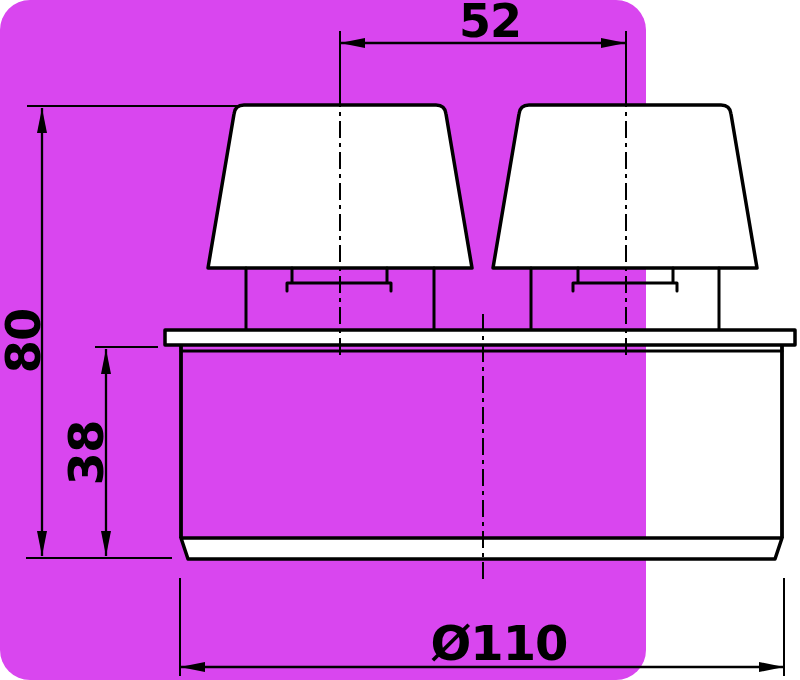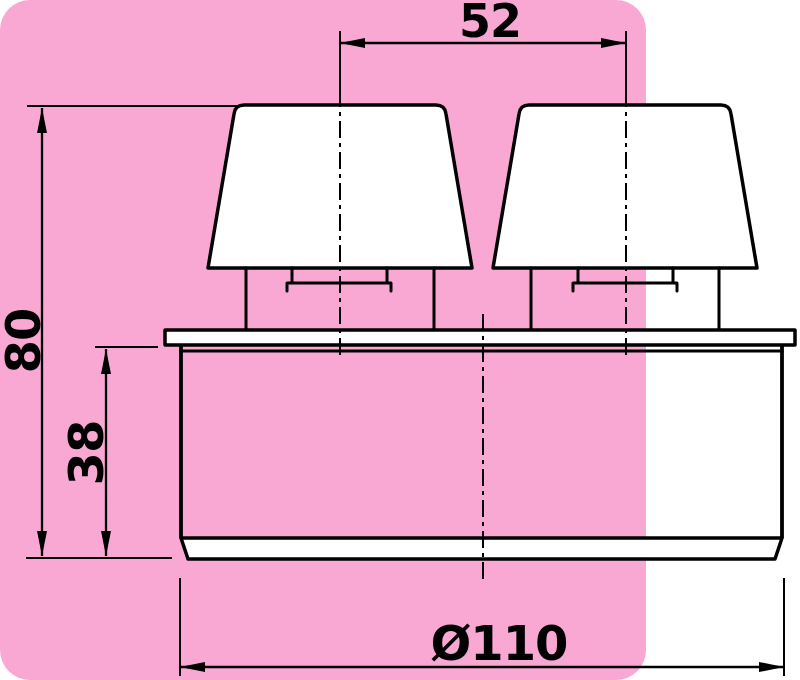--- a/index.html
+++ b/index.html
@@ -1,17 +1,17 @@
 <!DOCTYPE html>
 <html><head>
 <meta charset="utf-8">
 <style>
   html,body{margin:0;padding:0;background:#ffffff;}
   body{width:800px;height:680px;overflow:hidden;}
-  .stage{width:646px;height:680px;position:relative;background:#f9a8d4;border-radius:30px;}
+  .stage{width:646px;height:680px;position:relative;background:#d946ef;border-radius:30px;}
   .outline{fill:#ffffff;stroke:#000000;stroke-width:3.5;stroke-linejoin:round;stroke-linecap:round;}
   .detail{fill:none;stroke:#000000;stroke-width:3;stroke-linejoin:round;stroke-linecap:round;}
   .wall{fill:none;stroke:#000000;stroke-width:3.8;stroke-linecap:butt;}
   .centerline{fill:none;stroke:#000000;stroke-width:2;stroke-dasharray:17 5 4 5;}
   .dim{fill:none;stroke:#000000;stroke-width:2;stroke-linecap:butt;}
   .dimline{fill:none;stroke:#000000;stroke-width:2.3;stroke-linecap:butt;}
   .arrow{fill:#000000;stroke:none;}
   .dim-label{font-family:"DejaVu Sans","Liberation Sans",sans-serif;font-weight:bold;fill:#000000;letter-spacing:-1px;}
   .fs46{font-size:46px;}
   .fs48{font-size:48px;}

